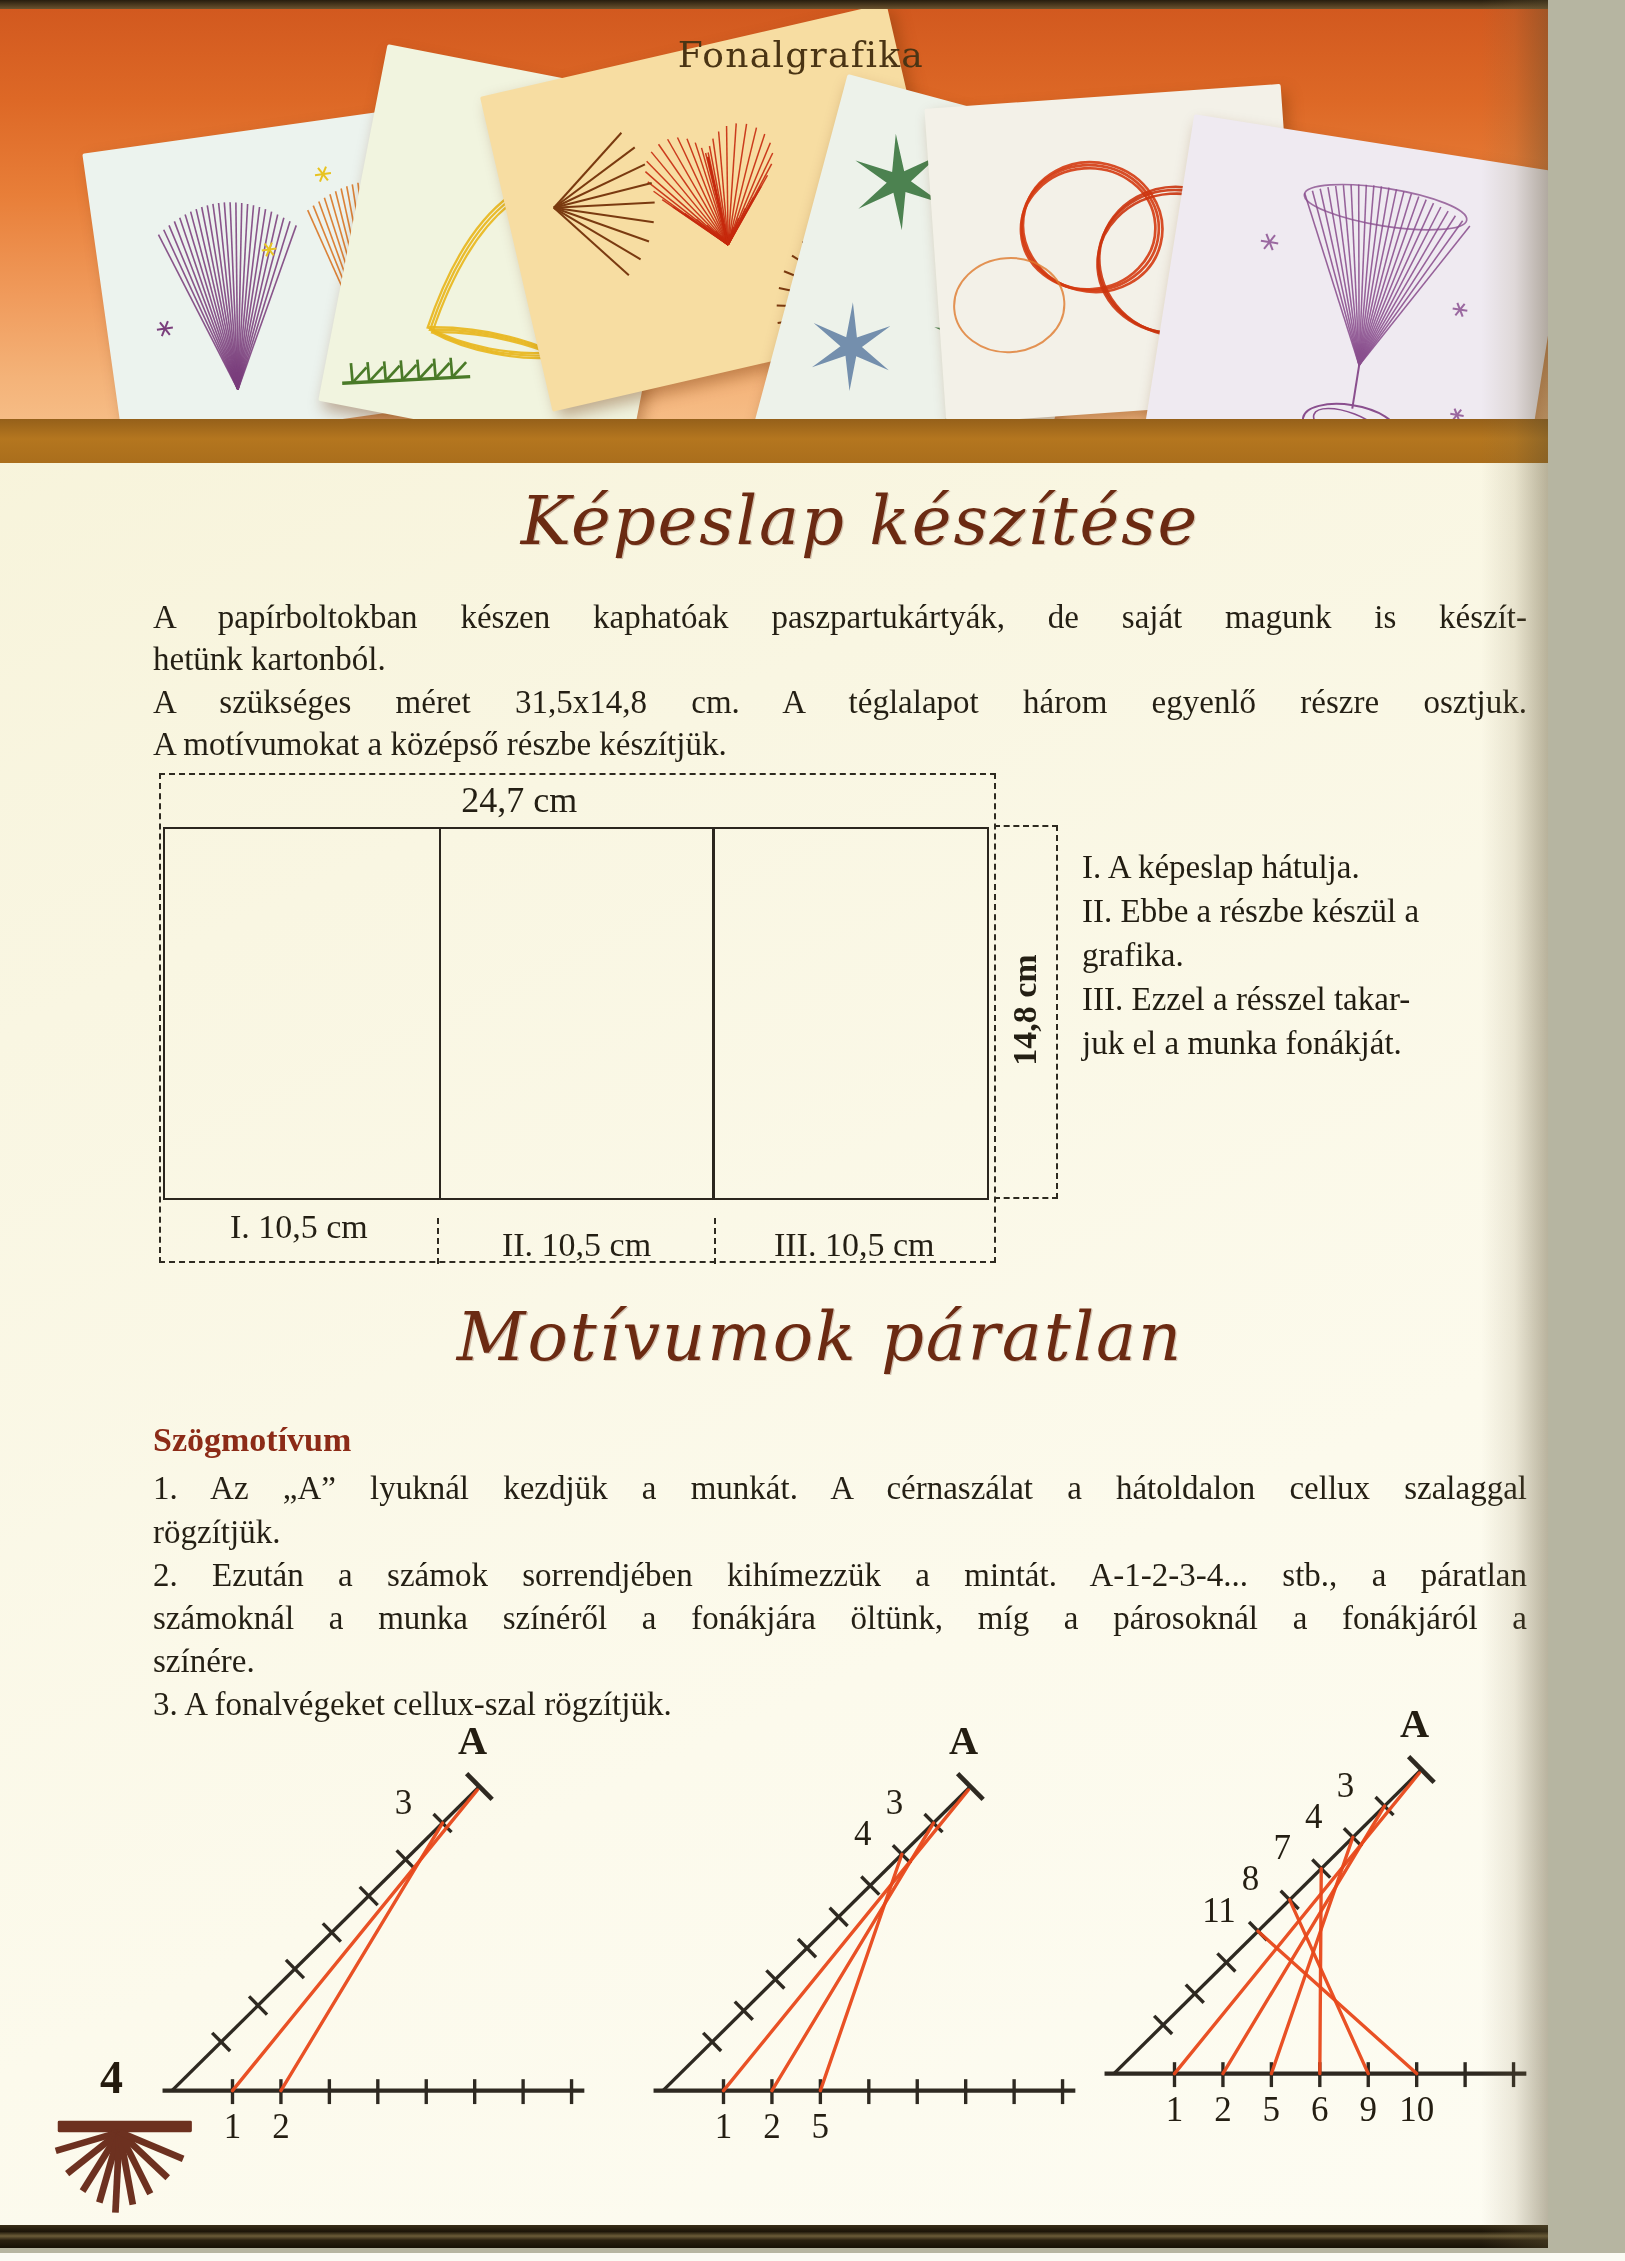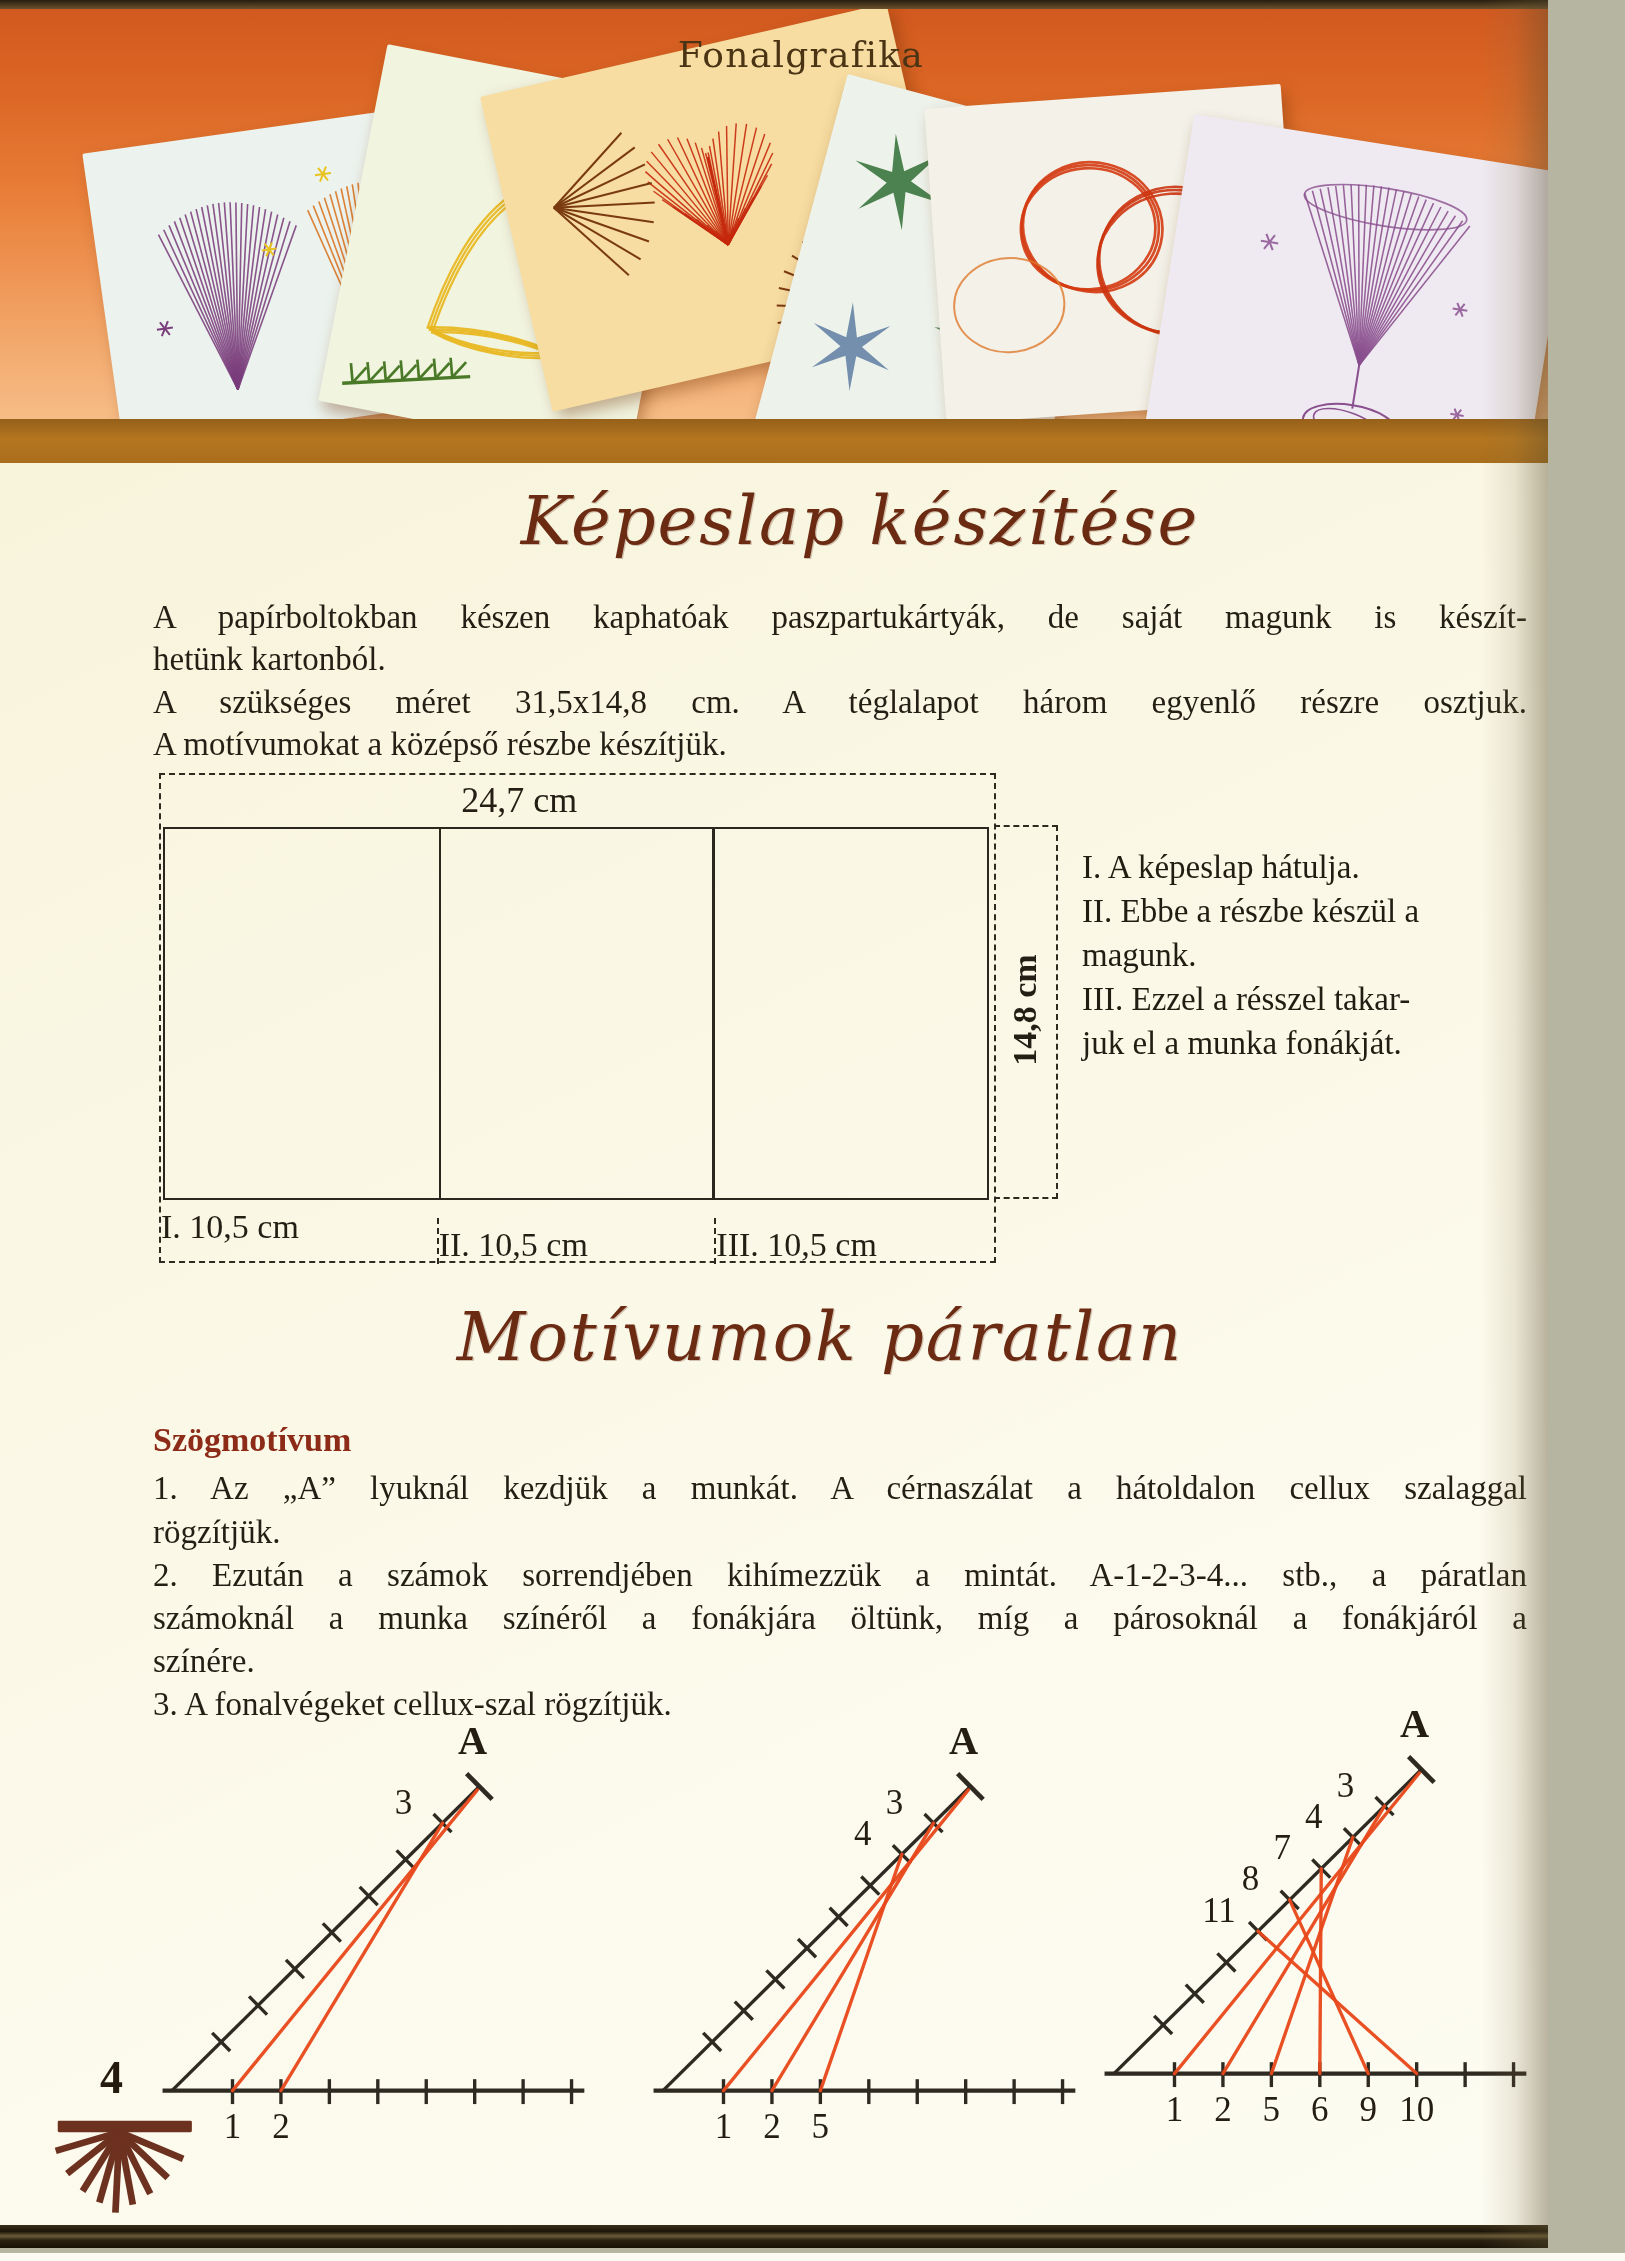--- a/index.html
+++ b/index.html
@@ -32,21 +32,21 @@
   .pagenum{position:absolute;left:100px;top:2051px;font-size:46px;font-weight:bold;color:#241b0e;}
   
   *{box-sizing:border-box;}
   .d-outer{position:absolute;left:159px;top:773px;width:837px;height:490px;
         border:2.7px dashed #2e2a20;}
   .d-size-label{position:absolute;left:43%;top:4px;transform:translateX(-50%);
         font-size:36px;color:#241f14;}
   .d-solid{position:absolute;left:2px;top:52px;width:826px;height:373px;border:2.7px solid #2b261e;}
   .d-div{position:absolute;top:0;width:2.7px;height:100%;background:#2b261e;}
   .d-cells{position:absolute;left:0px;top:425px;width:831px;height:64px;display:flex;}
-  .d-cell{flex:1 1 0;text-align:left;padding-top:8px;font-size:34px;color:#241f14;}
+  .d-cell{flex:1 1 0;text-align:center;padding-top:8px;font-size:34px;color:#241f14;}
   .d-cell + .d-cell{border-left:2.7px dashed #2e2a20;margin-top:18px;}
   .d-right-box{position:absolute;left:994px;top:825px;width:64px;height:374px;
         border:2.7px dashed #2e2a20;border-left:none;}
   .d-height-label{position:absolute;left:924px;top:991px;width:202px;height:38px;
         transform:rotate(-90deg);text-align:center;font-size:34px;font-weight:bold;color:#241f14;}
   .legend{position:absolute;left:1082px;top:845px;width:471px;}
   .legend div{font-size:33px;line-height:44px;color:#221d12;white-space:nowrap;}
   
   .motif-svg{position:absolute;}
   .fan-logo{position:absolute;left:52px;top:2110px;}
@@ -323,21 +323,21 @@
         <div class="d-cell">II. 10,5 cm</div>
         <div class="d-cell">III. 10,5 cm</div>
       </div>
     </div>
     <div class="d-right-box"></div>
     <div class="d-height-label">14,8 cm</div>
 
     <div class="legend">
       <div>I. A képeslap hátulja.</div>
       <div>II. Ebbe a részbe készül a</div>
-      <div>magunk.</div>
+      <div>grafika.</div>
       <div>III. Ezzel a résszel takar-</div>
       <div>juk el a munka fonákját.</div>
     </div>
 
     <div class="script-title" style="left:820px;top:1298px;">Motívumok páratlan</div>
     <div class="subhead" style="top:1421px;">Szögmotívum</div>
 
     <div class="bodyline j" style="top:1470px;">1. Az „A” lyuknál kezdjük a munkát. A cérnaszálat a hátoldalon cellux szalaggal</div>
     <div class="bodyline" style="top:1514px;">rögzítjük.</div>
     <div class="bodyline j" style="top:1557px;">2. Ezután a számok sorrendjében kihímezzük a mintát. A-1-2-3-4... stb., a páratlan</div>

